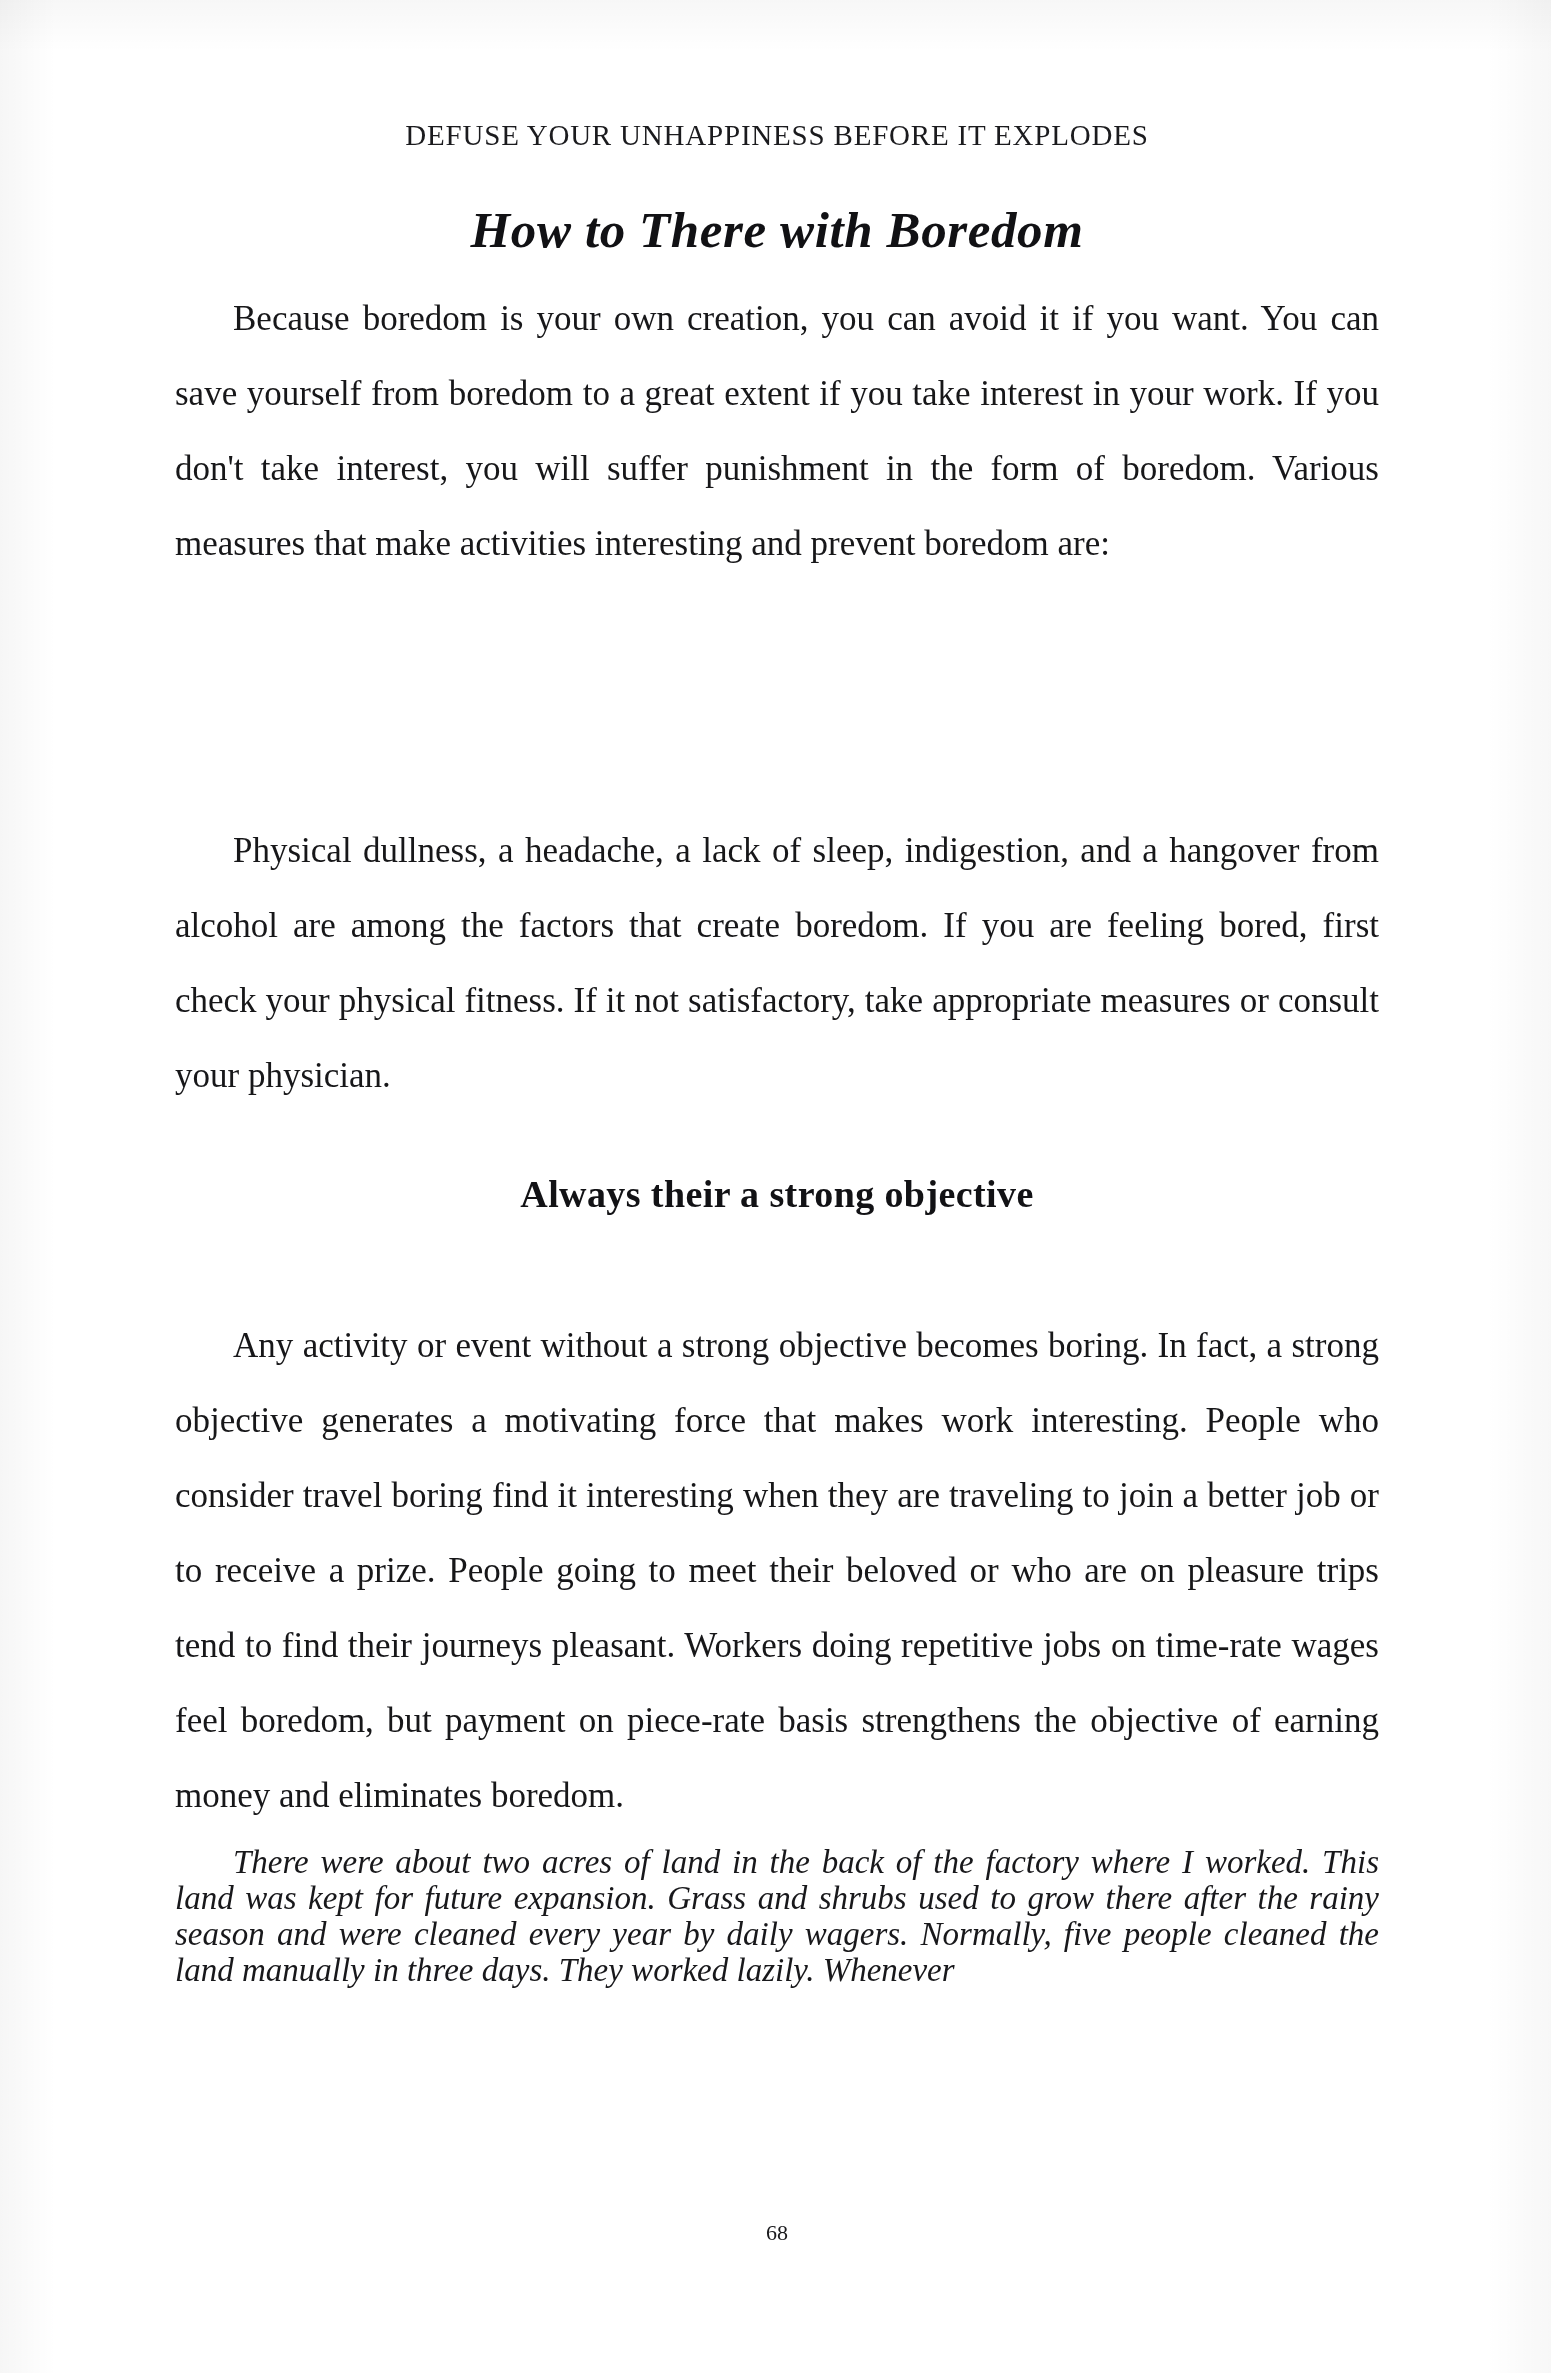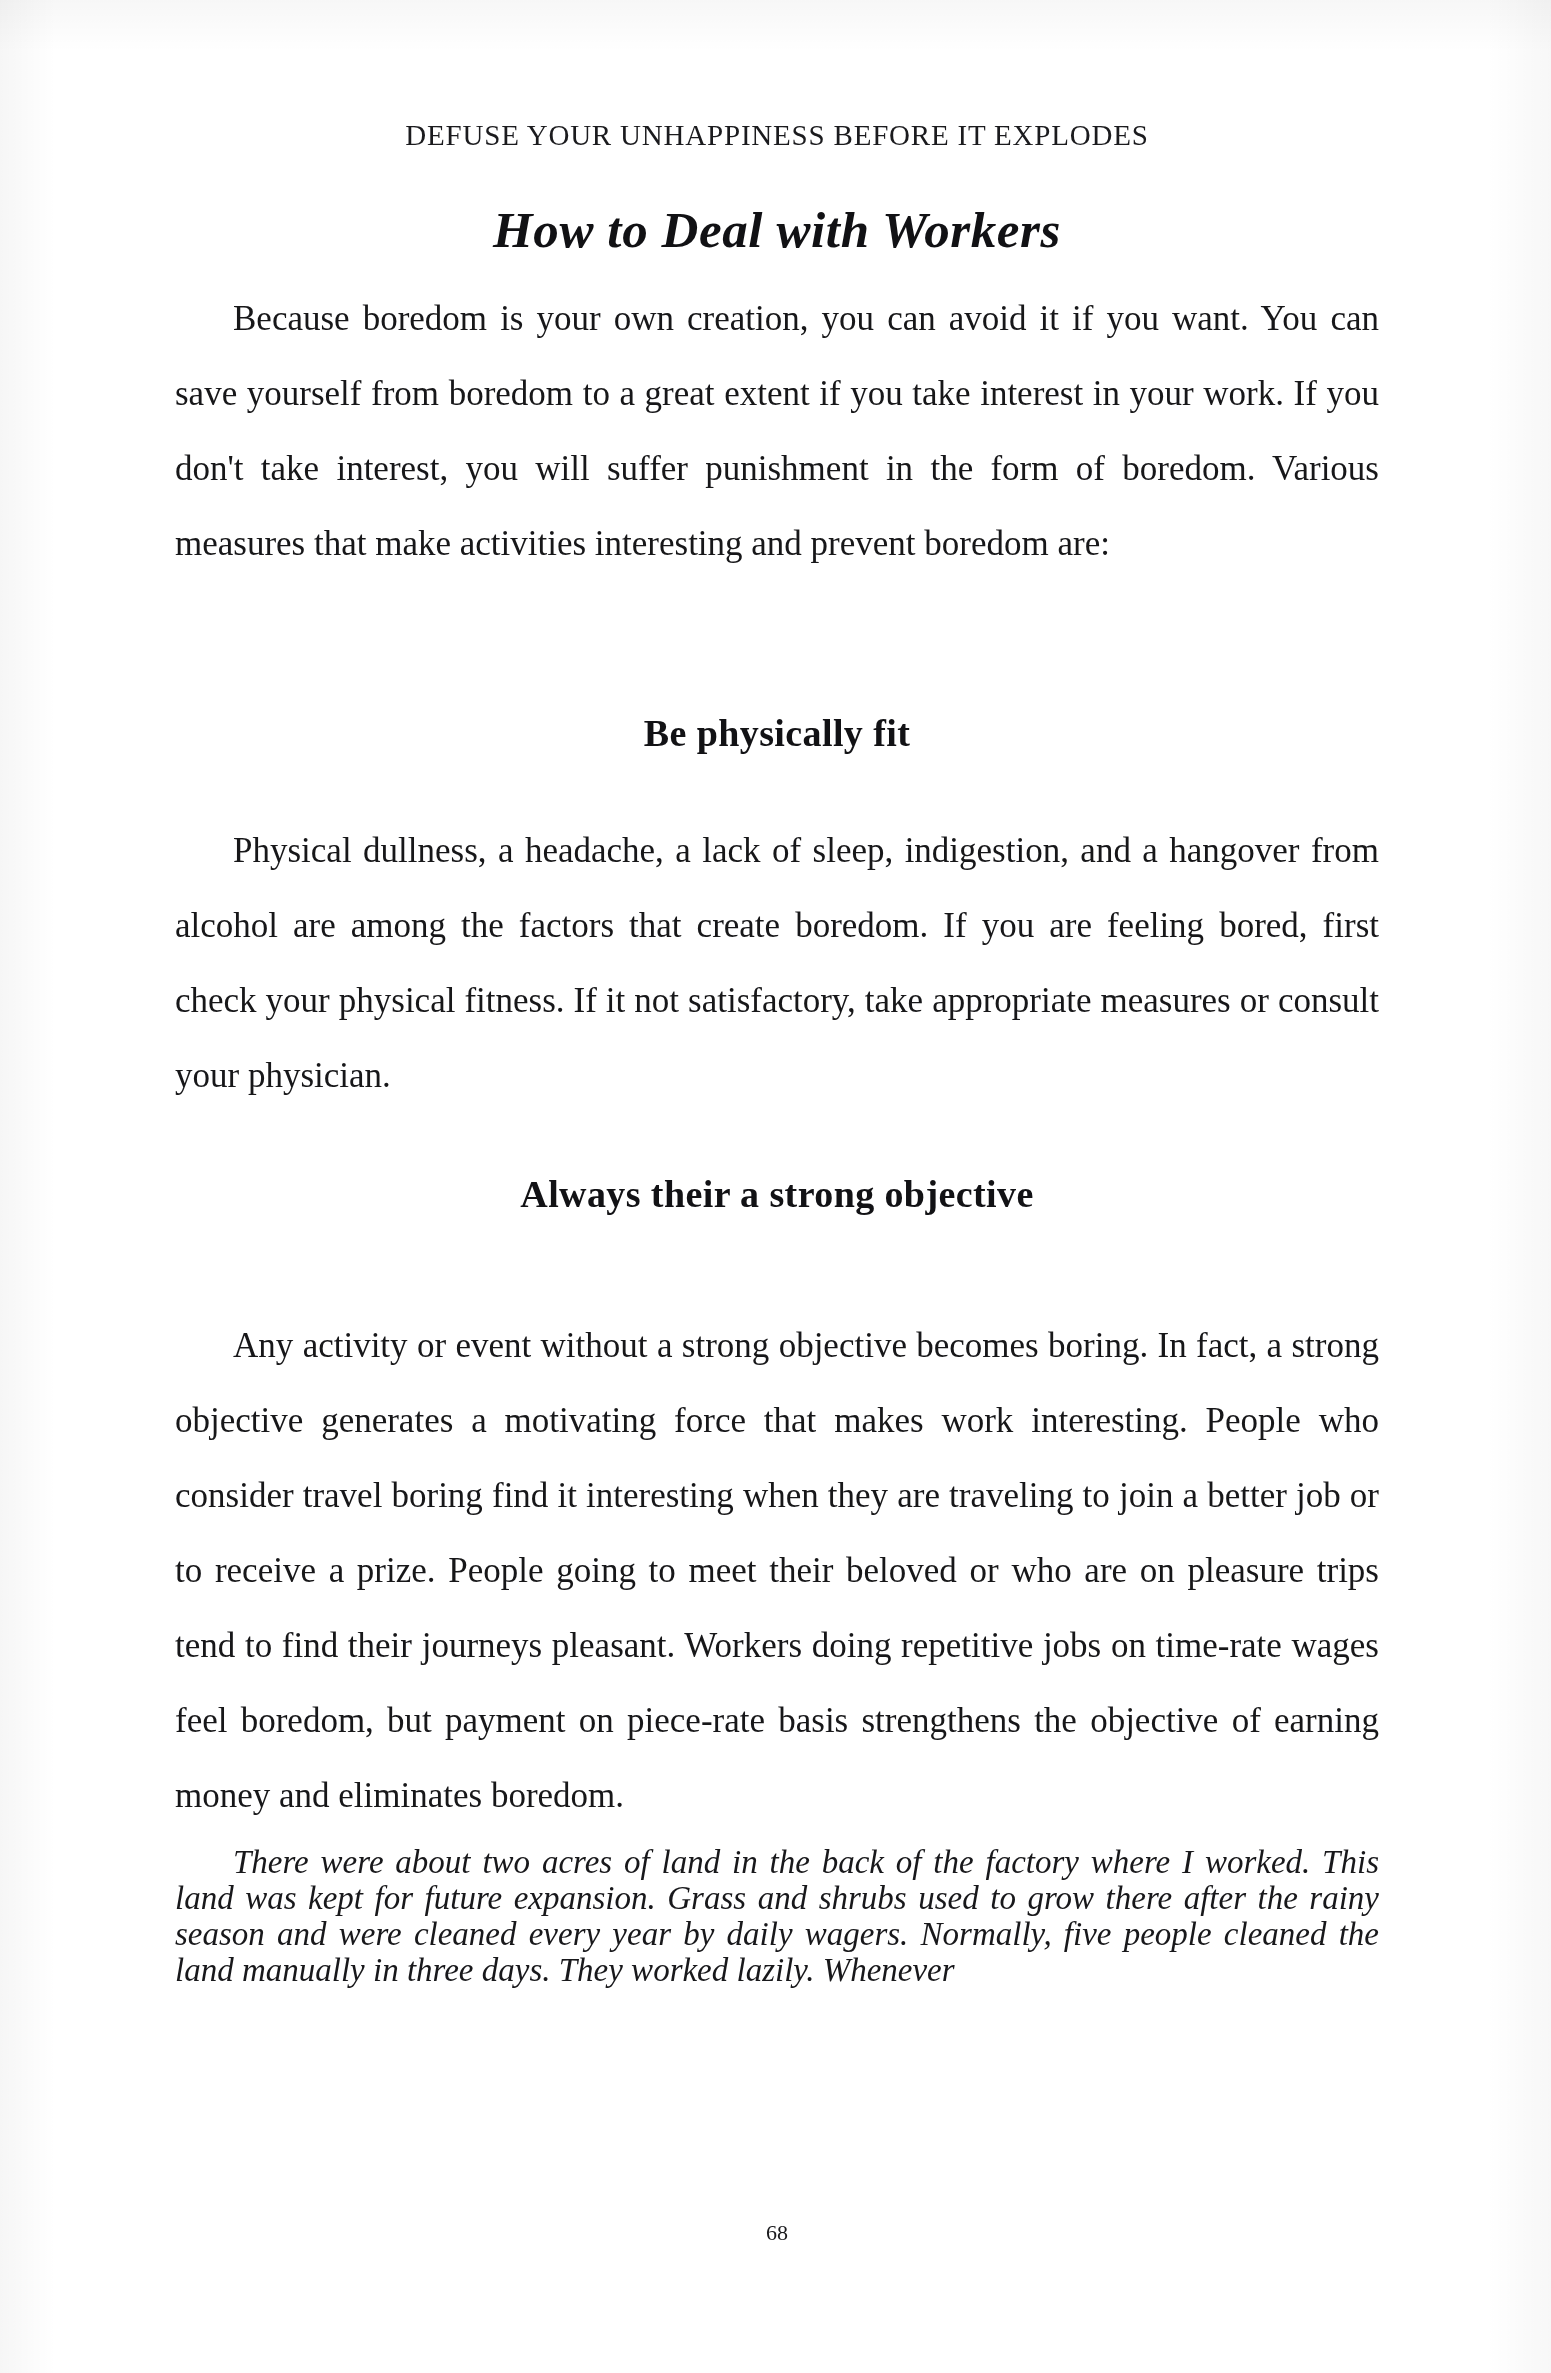--- a/index.html
+++ b/index.html
@@ -116,25 +116,24 @@
 </style>
 </head>
 <body>
 
 <div class="page">
 
   <div class="scan-shade"></div>
 
   <div class="text-block running-head">DEFUSE YOUR UNHAPPINESS BEFORE IT EXPLODES</div>
 
-  <div class="text-block page-title">How to Deal with Workers</div>
+  <div class="text-block page-title">How to There with Boredom</div>
 
   <div class="text-block body-par" id="par-intro">Because boredom is your own creation, you can avoid it if you want. You can save yourself from boredom to a great extent if you take interest in your work. If you don't take interest, you will suffer punishment in the form of boredom. Various measures that make activities interesting and prevent boredom are:</div>
 
-  <div class="text-block subhead" id="head-fit">Be physically fit</div>
 
   <div class="text-block body-par" id="par-fit">Physical dullness, a headache, a lack of sleep, indigestion, and a hangover from alcohol are among the factors that create boredom. If you are feeling bored, first check your physical fitness. If it not satisfactory, take appropriate measures or consult your physician.</div>
 
   <div class="text-block subhead" id="head-obj">Always their a strong objective</div>
 
   <div class="text-block body-par" id="par-obj">Any activity or event without a strong objective becomes boring. In fact, a strong objective generates a motivating force that makes work interesting. People who consider travel boring find it interesting when they are traveling to join a better job or to receive a prize. People going to meet their beloved or who are on pleasure trips tend to find their journeys pleasant. Workers doing repetitive jobs on time-rate wages feel boredom, but payment on piece-rate basis strengthens the objective of earning money and eliminates boredom.</div>
 
   <div class="text-block anecdote" id="par-story">There were about two acres of land in the back of the factory where I worked. This land was kept for future expansion. Grass and shrubs used to grow there after the rainy season and were cleaned every year by daily wagers. Normally, five people cleaned the land manually in three days. They worked lazily. Whenever</div>
 
   <div class="text-block folio">68</div>

